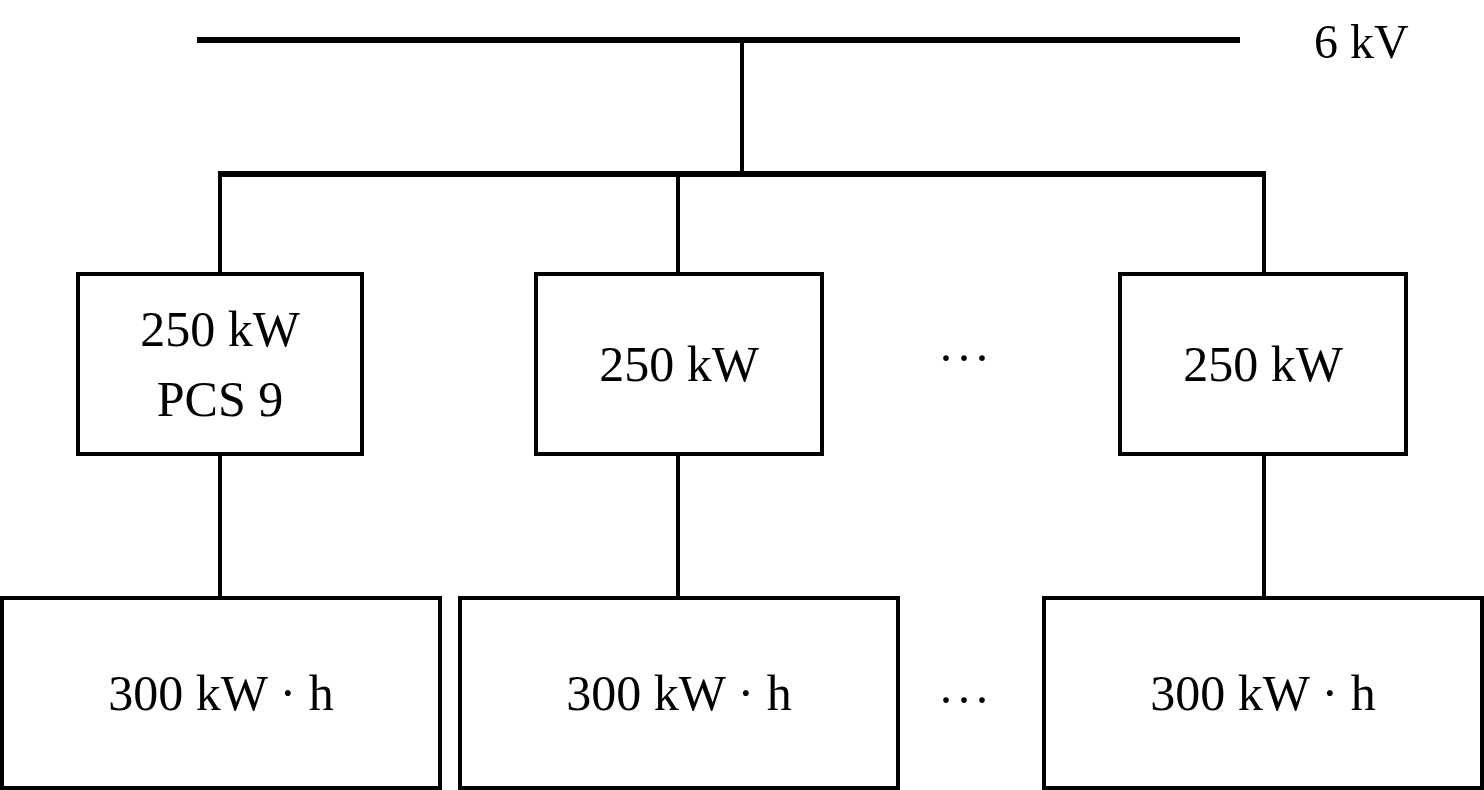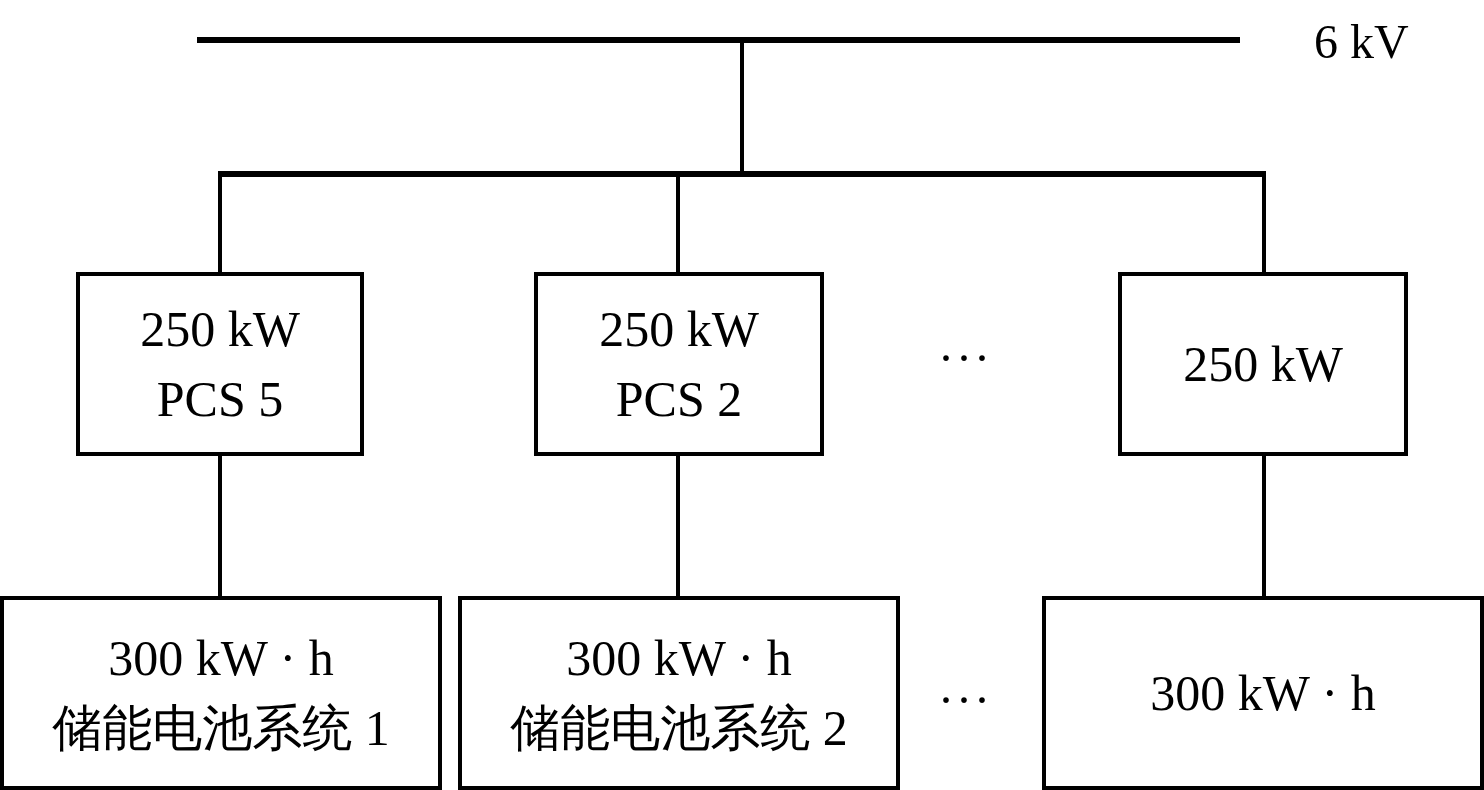--- a/index.html
+++ b/index.html
@@ -25,37 +25,34 @@
   <line x1="1264" y1="174" x2="1264" y2="276" stroke="#000" stroke-width="4"></line>
   <line x1="220" y1="452" x2="220" y2="598" stroke="#000" stroke-width="4"></line>
   <line x1="678" y1="452" x2="678" y2="598" stroke="#000" stroke-width="4"></line>
   <line x1="1264" y1="452" x2="1264" y2="598" stroke="#000" stroke-width="4"></line>
 </svg>
 
 <div class="lbl bus-label">6 kV</div>
 
 <div class="box" style="left:76px; top:272px; width:288px; height:184px;">
   <div class="t">250 kW</div>
-  <div class="t">PCS 5</div>
+  <div class="t">PCS 9</div>
 </div>
 <div class="box" style="left:534px; top:272px; width:290px; height:184px;">
   <div class="t">250 kW</div>
-  <div class="t">PCS 2</div>
 </div>
 <div class="box" style="left:1118px; top:272px; width:290px; height:184px;">
   <div class="t">250 kW</div>
 </div>
 
 <div class="dots" style="left:938px; top:330px;">···</div>
 
 <div class="box" style="left:0px; top:596px; width:442px; height:194px;">
   <div class="t">300 kW · h</div>
-  <div class="t">储能电池系统 1</div>
 </div>
 <div class="box" style="left:458px; top:596px; width:442px; height:194px;">
   <div class="t">300 kW · h</div>
-  <div class="t">储能电池系统 2</div>
 </div>
 <div class="box" style="left:1042px; top:596px; width:442px; height:194px;">
   <div class="t">300 kW · h</div>
 </div>
 
 <div class="dots" style="left:938px; top:672px;">···</div>
 
 </body></html>

